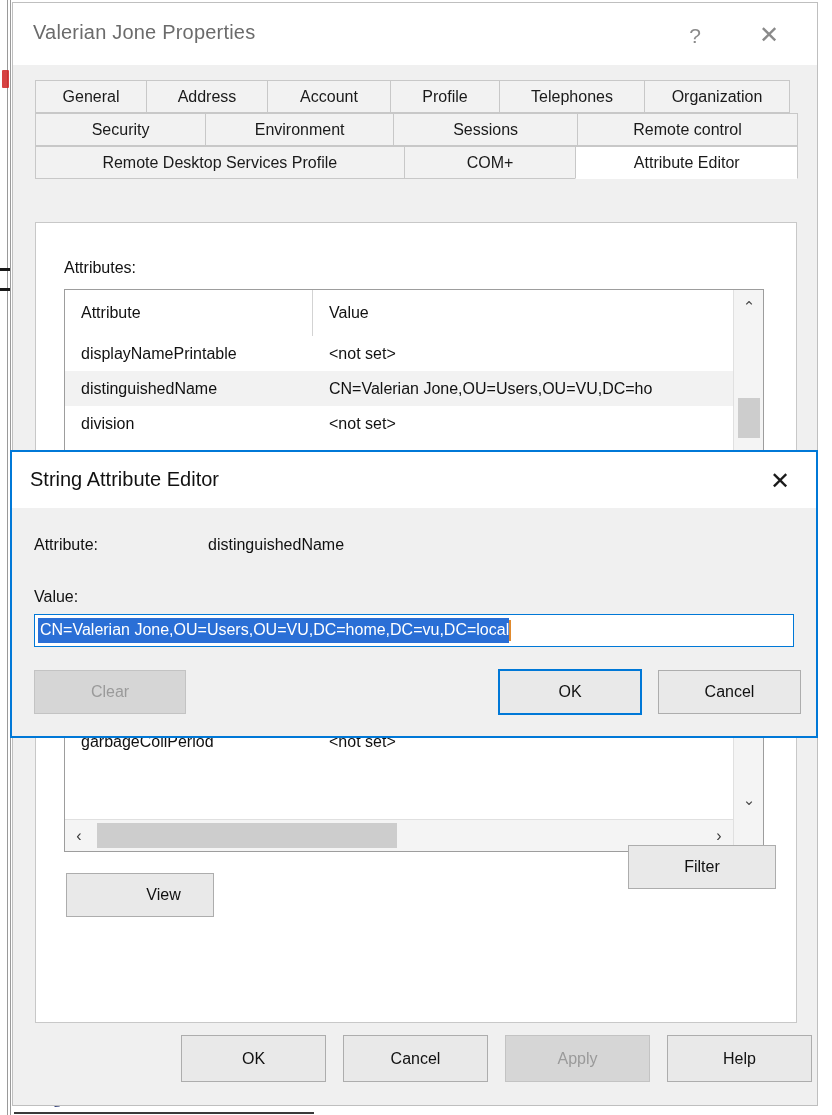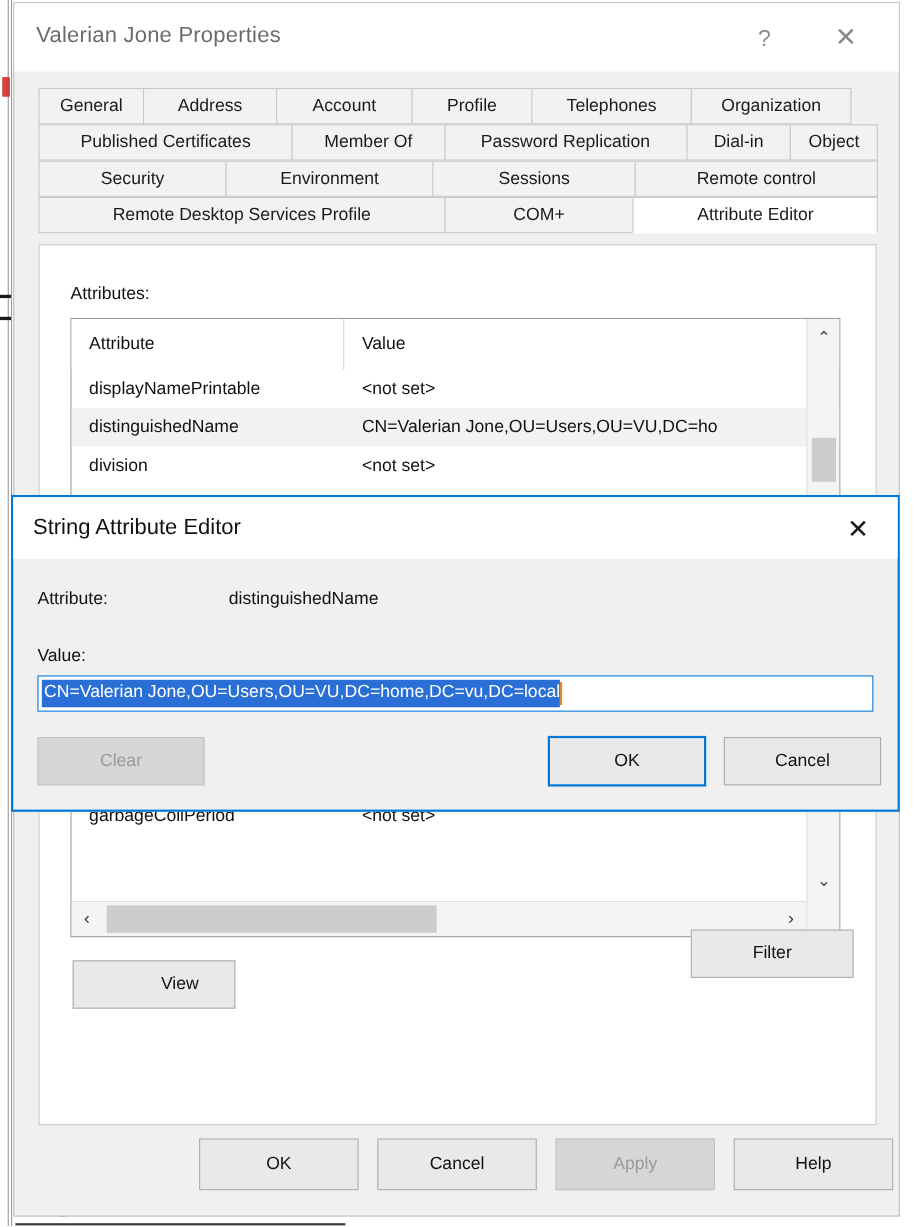--- a/index.html
+++ b/index.html
@@ -381,33 +381,26 @@
 <div id="props-window">
 
   <div id="props-titlebar">
     <div id="props-title">Valerian Jone Properties</div>
     <div id="props-help-btn" class="title-btn">?</div>
     <div id="props-close-btn" class="title-btn">✕</div>
   </div>
 
   <div id="tab-strip">
     <div class="tab-row">
-      <div class="tab" style="width:96px">General</div>
+      <div class="tab" style="width:112px">General</div>
       <div class="tab" style="width:122px">Address</div>
       <div class="tab" style="width:124px">Account</div>
       <div class="tab" style="width:110px">Profile</div>
       <div class="tab" style="width:146px">Telephones</div>
       <div class="tab" style="width:146px">Organization</div>
-    </div>
-    <div class="tab-row">
-      <div class="tab" style="width:232px">Published Certificates</div>
-      <div class="tab" style="width:140px">Member Of</div>
-      <div class="tab" style="width:222px">Password Replication</div>
-      <div class="tab" style="width:96px">Dial-in</div>
-      <div class="tab" style="width:80px">Object</div>
     </div>
     <div class="tab-row">
       <div class="tab" style="width:172px">Security</div>
       <div class="tab" style="width:190px">Environment</div>
       <div class="tab" style="width:186px">Sessions</div>
       <div class="tab" style="width:222px">Remote control</div>
     </div>
     <div class="tab-row">
       <div class="tab" style="width:372px">Remote Desktop Services Profile</div>
       <div class="tab" style="width:174px">COM+</div>

